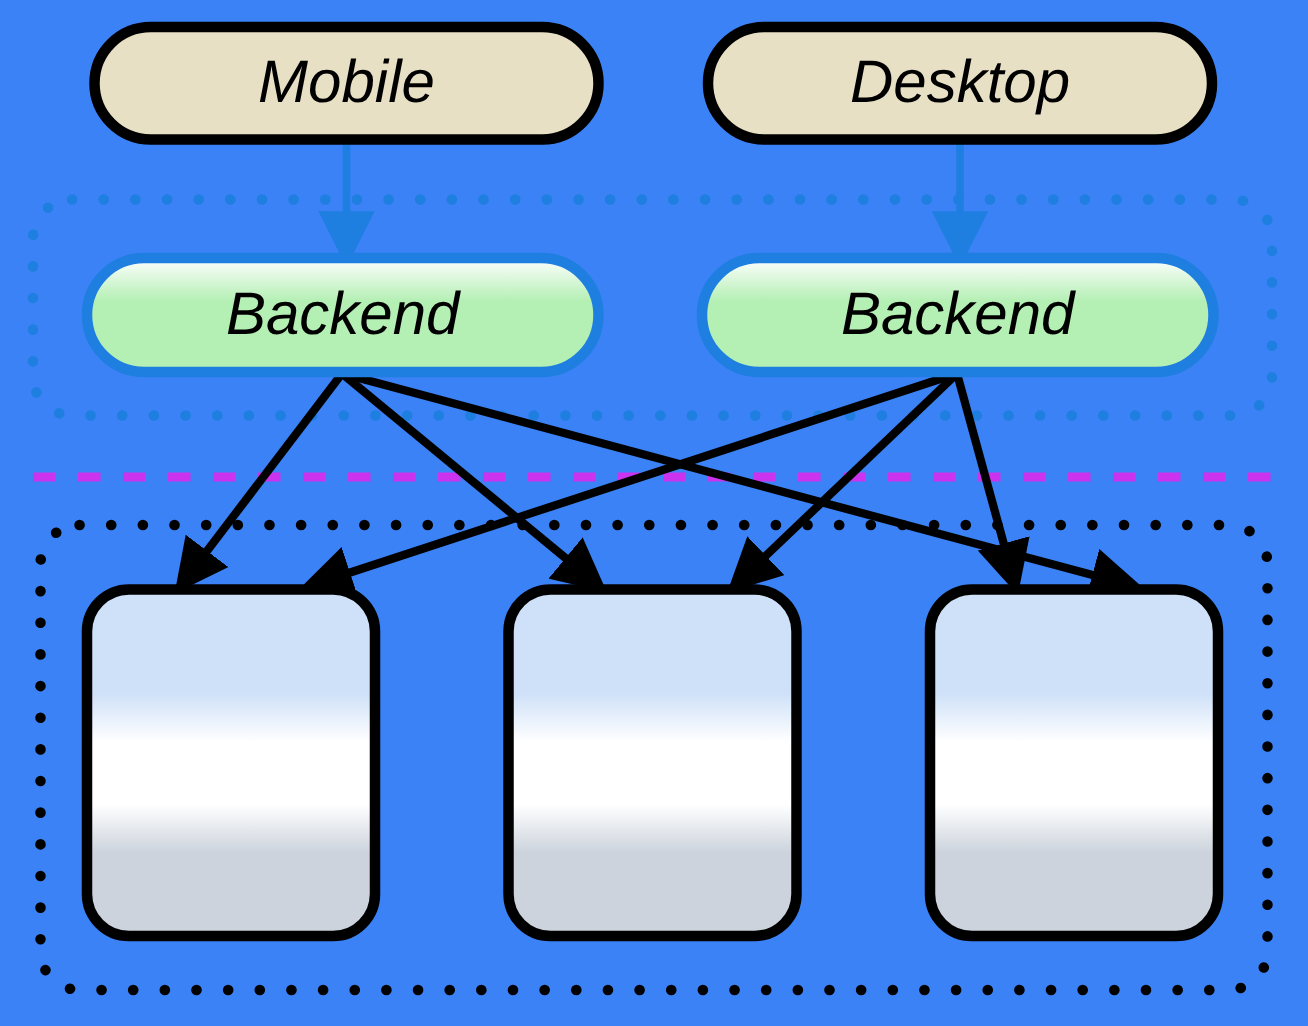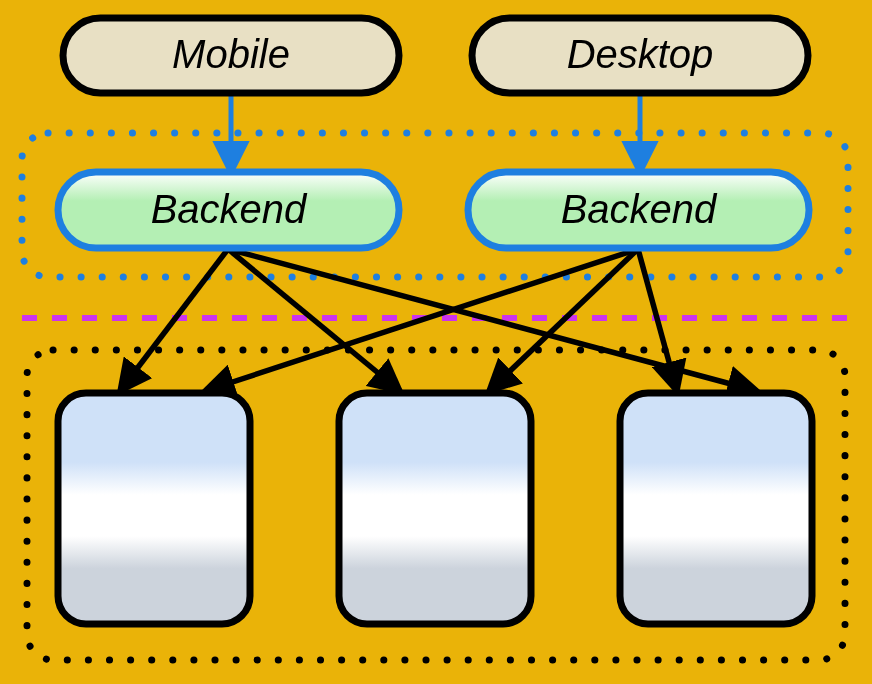--- a/index.html
+++ b/index.html
@@ -10,21 +10,21 @@
   body {
     width: 872px;
     height: 684px;
     overflow: hidden;
     font-family: "Liberation Sans", sans-serif;
   }
   #diagram-root {
     position: relative;
     width: 872px;
     height: 684px;
-    background: #eab308;
+    background: #3b82f6;
   }
   svg#diagram-svg {
     display: block;
     width: 872px;
     height: 684px;
   }
   .node-label {
     font-family: "Liberation Sans", sans-serif;
     font-style: italic;
     font-weight: normal;

